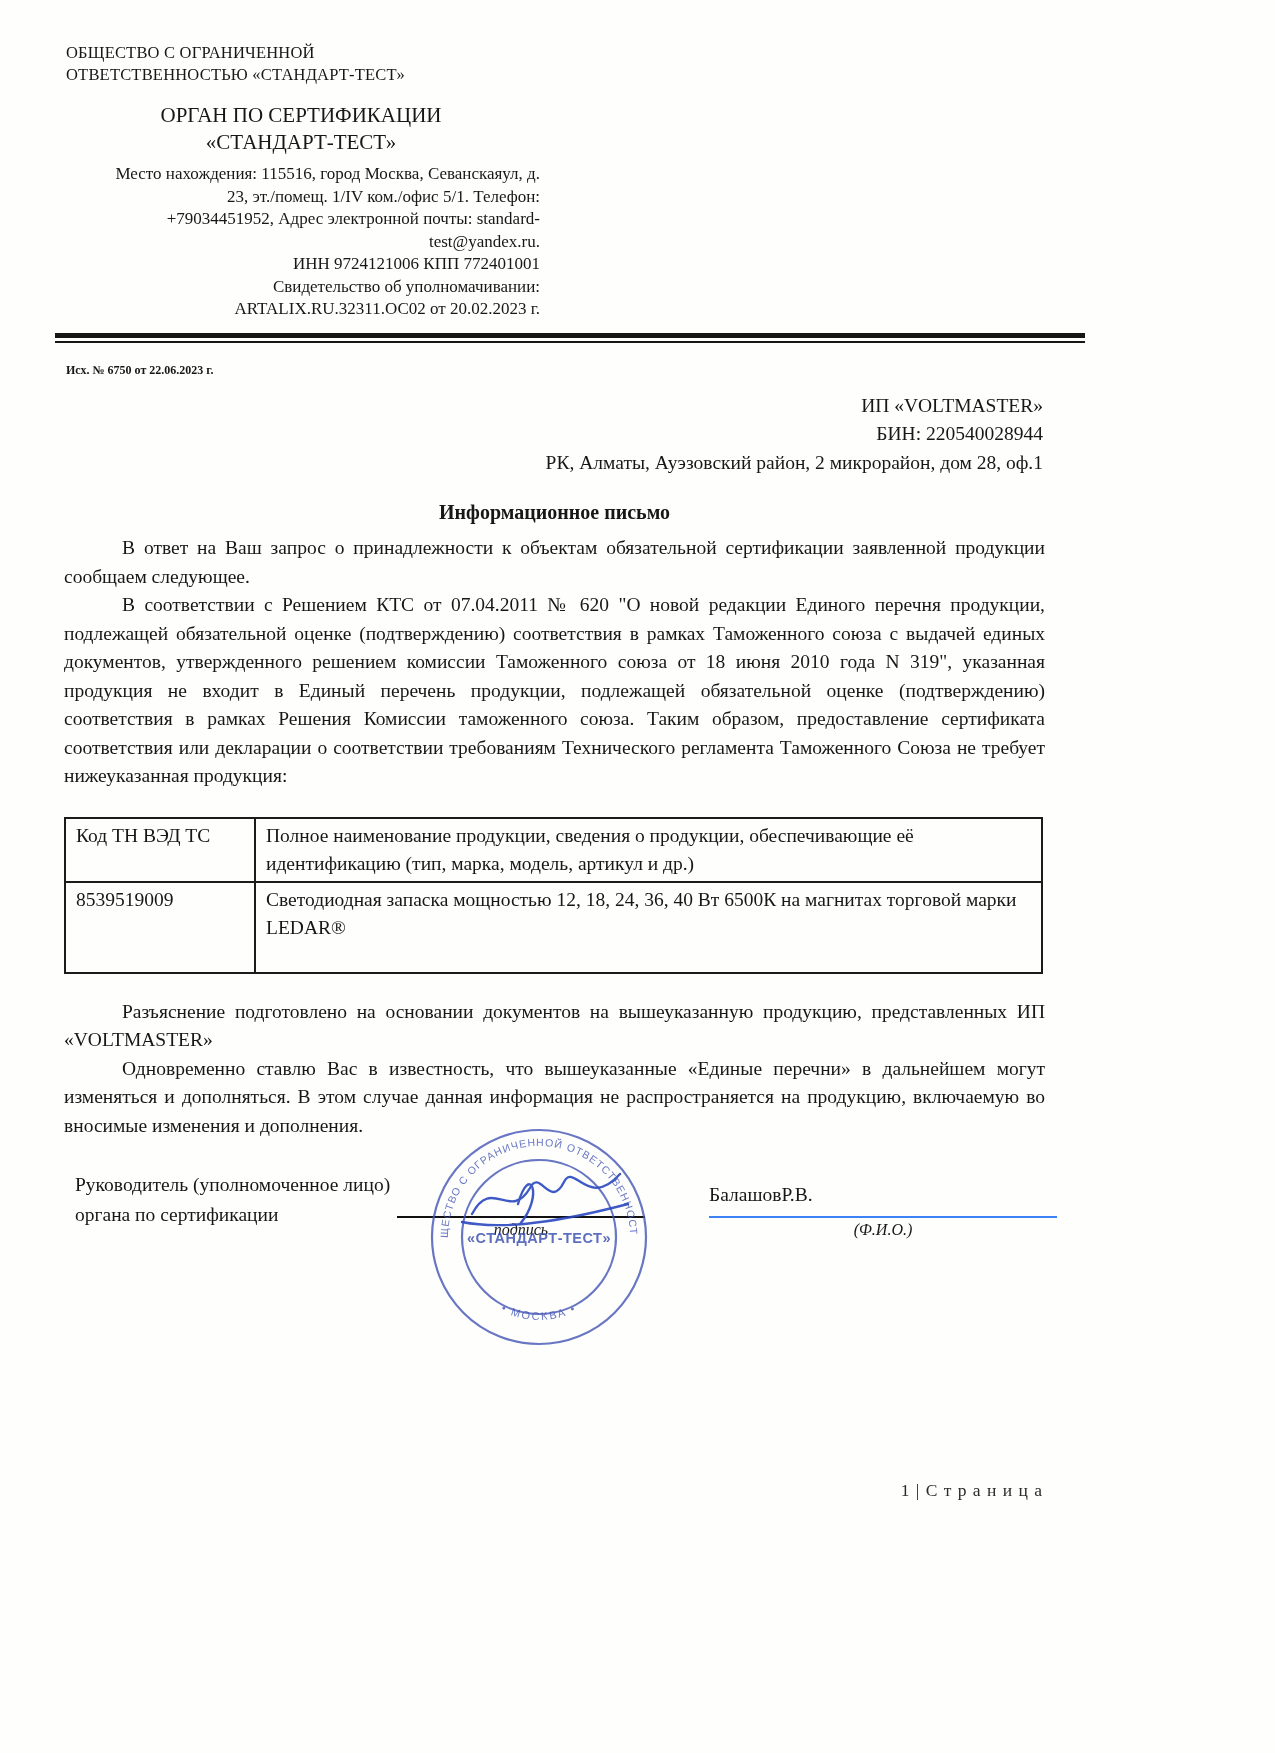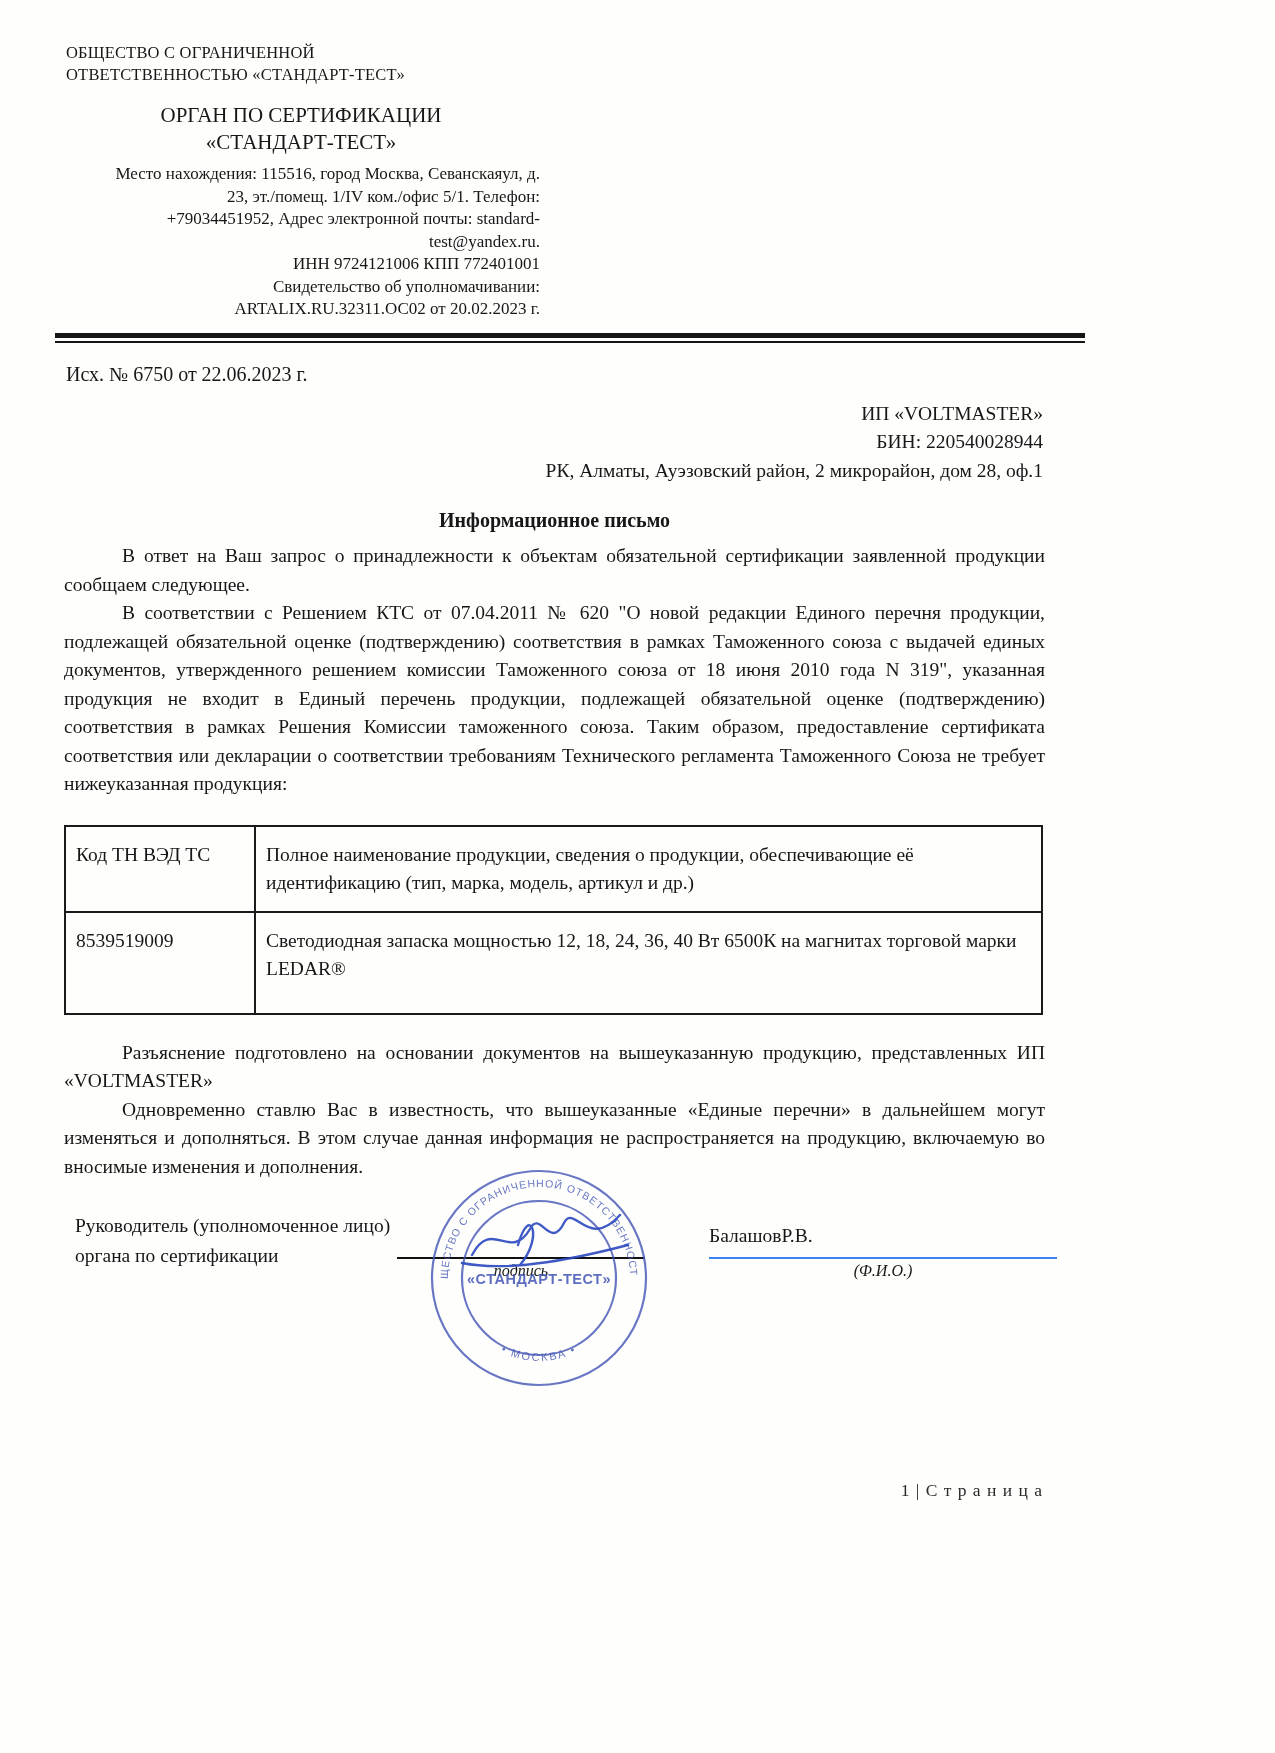--- a/index.html
+++ b/index.html
@@ -13,28 +13,28 @@
   }
   
   .company{margin:42px 0 0 66px;font-size:16.5px;line-height:22px;letter-spacing:.2px;}
   
   .org-block{width:478px;margin:16px 0 0 62px;text-align:center;}
   .org-title{font-weight:normal;font-size:21px;line-height:27px;}
   .address{margin-top:7px;font-size:17px;line-height:22.5px;text-align:right;}
   .lnk{}
   
   .rule{margin:12px 0 0 55px;width:1030px;height:3px;border-top:5px solid #161616;border-bottom:2px solid #161616;}
-  .ref{margin:20px 0 0 66px;font-size:20px;}
+  .ref{margin:20px 0 0 66px;font-size:12px;font-weight:bold;}
   .recipient{margin:14px 232px 0 0;text-align:right;font-size:19.5px;line-height:28.5px;}
   .doc-title{margin:24px 230px 0 64px;text-align:center;font-weight:bold;font-size:20px;}
   .body-text{margin:10px 230px 0 64px;font-size:19.5px;line-height:28.5px;text-align:justify;}
   .body-text p{margin:0;text-indent:58px;}
   
   table.products{border-collapse:collapse;margin:26px 0 0 64px;width:979px;font-size:19.5px;line-height:28px;table-layout:fixed;}
-  table.products th,table.products td{border:2px solid #1b1b1b;padding:14px 10px;vertical-align:top;text-align:left;font-weight:normal;}
+  table.products th,table.products td{border:2px solid #1b1b1b;padding:3px 10px;vertical-align:top;text-align:left;font-weight:normal;}
   table.products .col-code{width:168px;}
   table.products .data-row td{padding-bottom:30px;}
   .after-table{margin-top:24px;}
   
   .sign-area{position:relative;margin:30px 0 0 75px;}
   .sign-row{display:flex;font-size:19.5px;}
   .sign-label{width:318px;line-height:30px;}
   .sign-line-block{width:248px;margin-left:4px;}
   .sign-line{height:46px;border-bottom:2px solid #111;}
   .sign-caption{text-align:center;font-size:16px;padding-top:3px;font-style:italic;}

